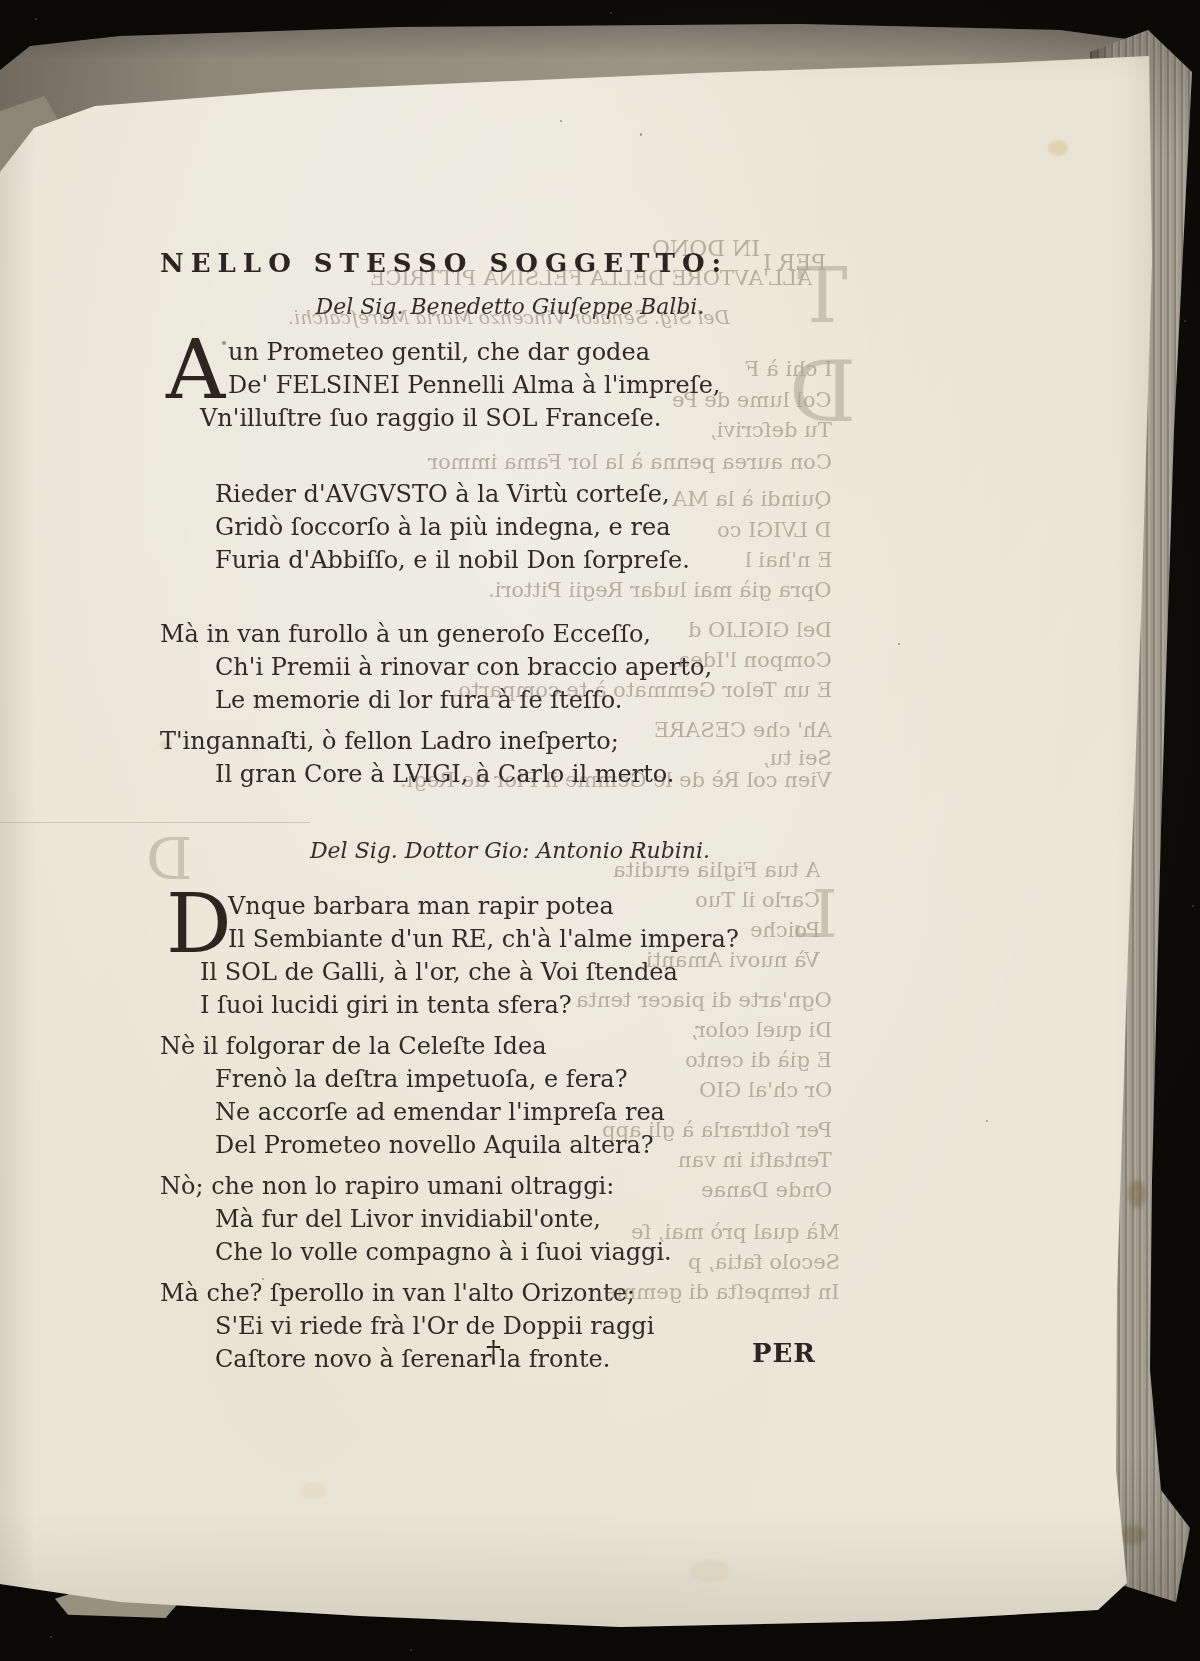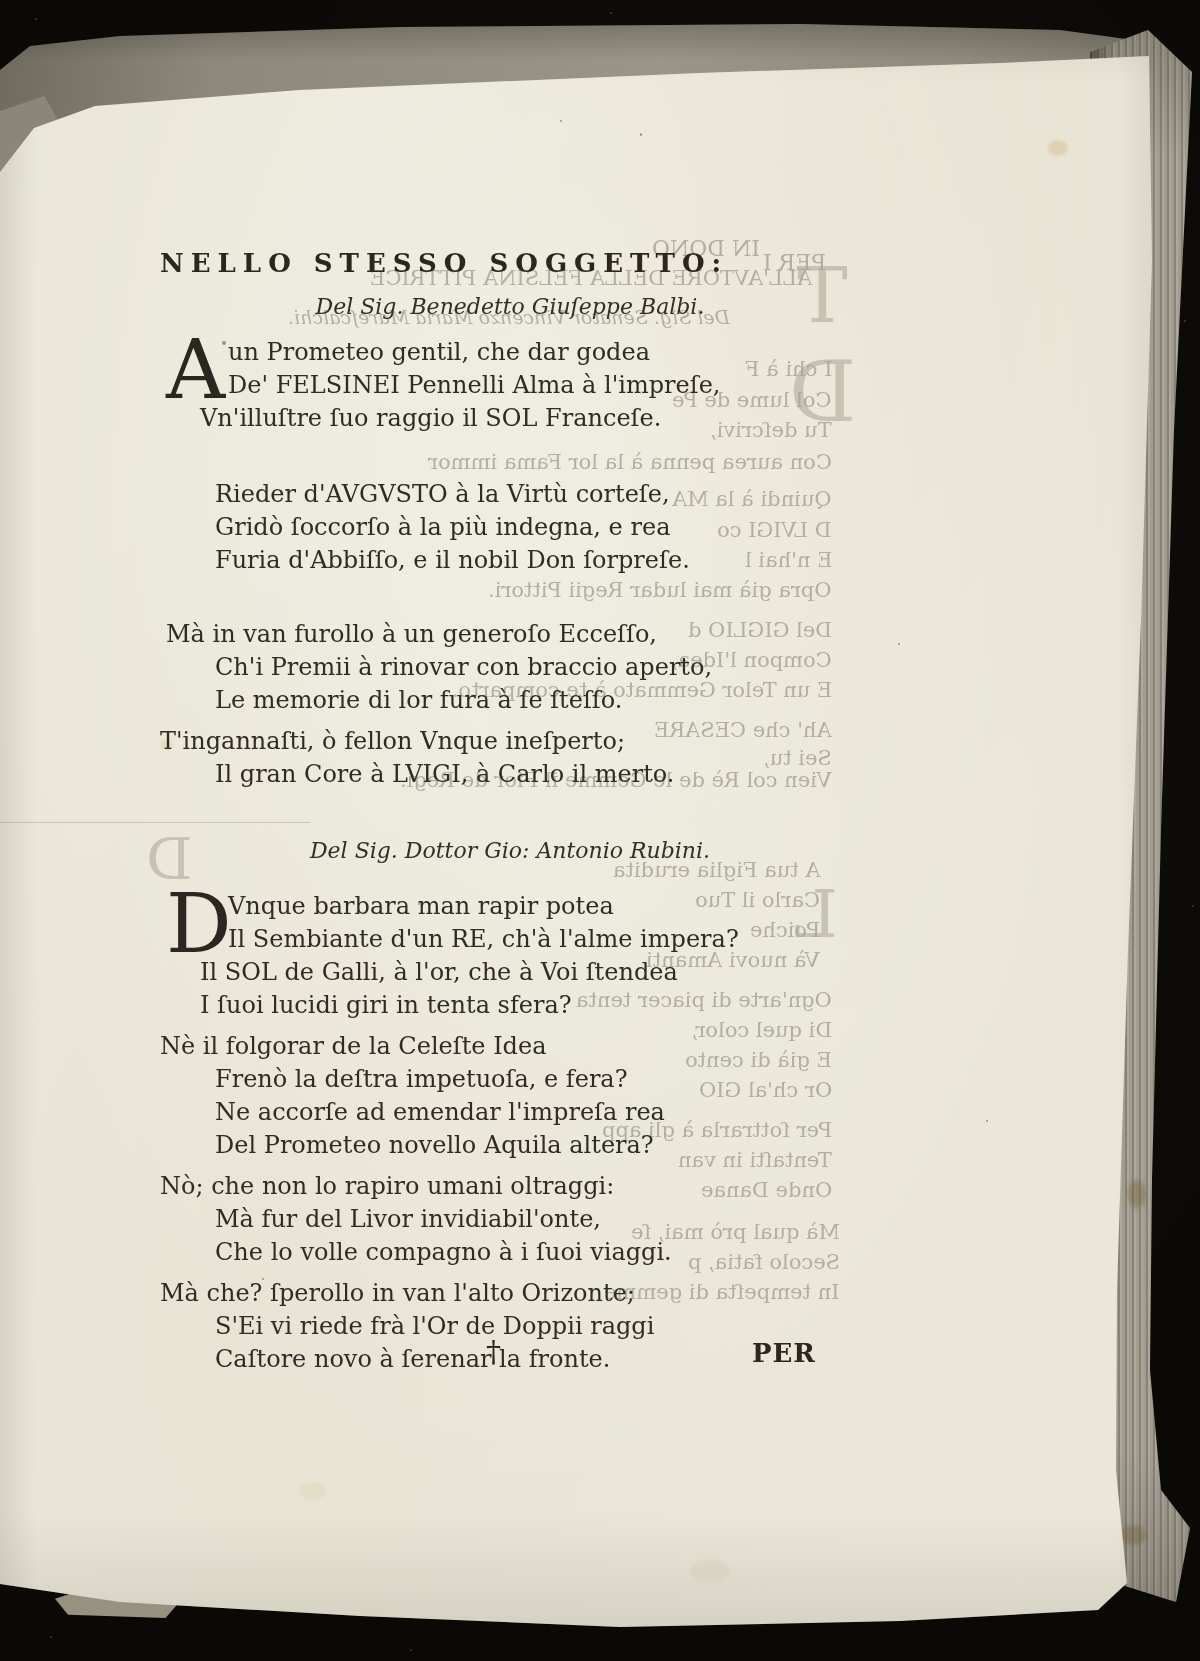--- a/index.html
+++ b/index.html
@@ -154,26 +154,26 @@
           <div class="poem-line" style="margin-left: 68px;">un Prometeo gentil, che dar godea</div>
           <div class="poem-line" style="margin-left: 68px;">De' FELSINEI Pennelli Alma à l'impreſe,</div>
           <div class="poem-line" style="margin-left: 40px;">Vn'illuſtre ſuo raggio il SOL Franceſe.</div>
         </div>
         <div class="stanza" style="top: 478px;">
           <div class="poem-line" style="margin-left: 55px;">Rieder d'AVGVSTO à la Virtù corteſe,</div>
           <div class="poem-line" style="margin-left: 55px;">Gridò ſoccorſo à la più indegna, e rea</div>
           <div class="poem-line" style="margin-left: 55px;">Furia d'Abbiſſo, e il nobil Don ſorpreſe.</div>
         </div>
         <div class="stanza" style="top: 618px;">
-          <div class="poem-line" style="margin-left: 6px;">Mà in van furollo à un generoſo Ecceſſo,</div>
+          <div class="poem-line" style="margin-left: 0px;">Mà in van furollo à un generoſo Ecceſſo,</div>
           <div class="poem-line" style="margin-left: 55px;">Ch'i Premii à rinovar con braccio aperto,</div>
           <div class="poem-line" style="margin-left: 55px;">Le memorie di lor fura à ſe ſteſſo.</div>
         </div>
         <div class="stanza" style="top: 725px;">
-          <div class="poem-line" style="margin-left: 0px;">T'ingannaſti, ò fellon Vnque ineſperto;</div>
+          <div class="poem-line" style="margin-left: 0px;">T'ingannaſti, ò fellon Ladro ineſperto;</div>
           <div class="poem-line" style="margin-left: 55px;">Il gran Core à LVIGI, à Carlo il merto.</div>
         </div>
       </div>
     <div id="attribution-2" class="abs attribution">Del Sig. Dottor Gio: Antonio Rubini.</div>
     <div id="poem-2">
         <div class="stanza" style="top: 890px;">
           <span class="drop-cap">D</span>
           <div class="poem-line" style="margin-left: 68px;">Vnque barbara man rapir potea</div>
           <div class="poem-line" style="margin-left: 68px;">Il Sembiante d'un RE, ch'à l'alme impera?</div>
           <div class="poem-line" style="margin-left: 40px;">Il SOL de Galli, à l'or, che à Voi ſtendea</div>

